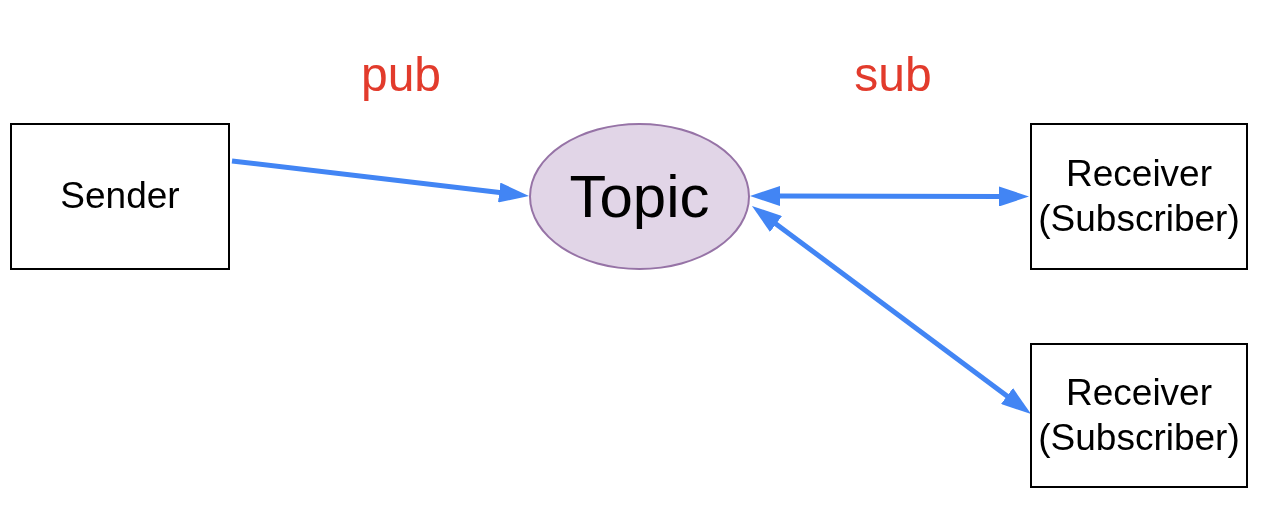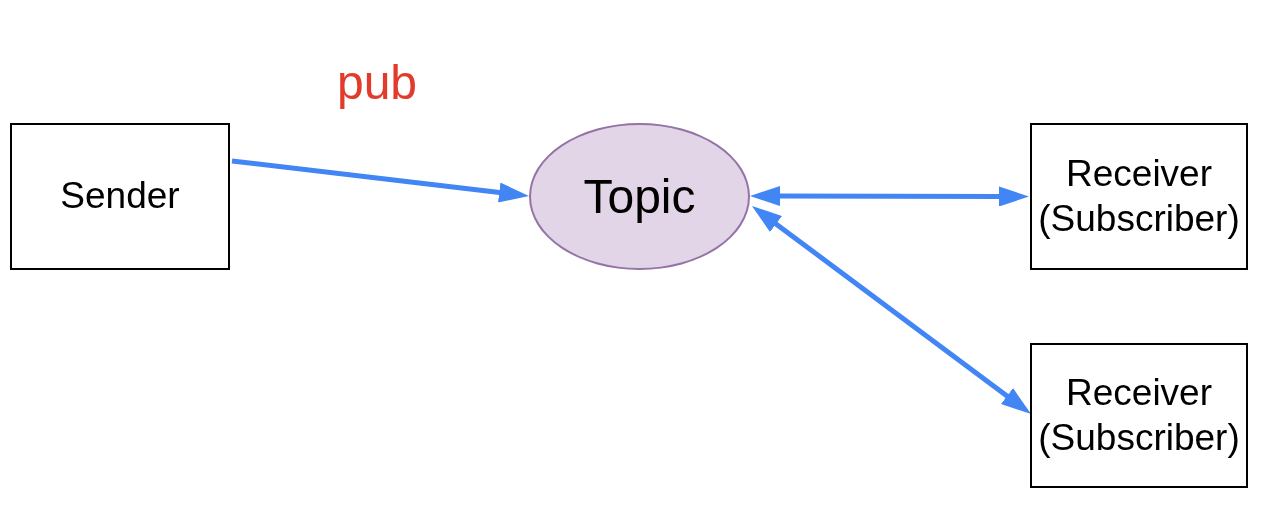--- a/index.html
+++ b/index.html
@@ -48,36 +48,36 @@
   .rect-node {
     background: #ffffff;
     border: 2px solid var(--node-border);
     font-size: 37px;
     line-height: 1.2;
   }
   .ellipse-node {
     background: var(--topic-fill);
     border: 2px solid var(--topic-stroke);
     border-radius: 50%;
-    font-size: 48px;
+    font-size: 60px;
   }
   .node-sender       { left: 10px;   top: 123px; width: 220px; height: 147px; }
   .node-topic        { left: 529px;  top: 123px; width: 221px; height: 147px; }
   .node-receiver-top { left: 1030px; top: 123px; width: 218px; height: 147px; }
   .node-receiver-bot { left: 1030px; top: 343px; width: 218px; height: 145px; }
 
   .edge-label {
     position: absolute;
     text-align: center;
     color: var(--label-red);
     font-size: 48px;
     line-height: 1.06;
     white-space: nowrap;
   }
-  .edge-label-pub { left: 272px; top: 50px; width: 210px; margin-top: 8px; }
+  .edge-label-pub { left: 296px; top: 50px; width: 210px; }
   .edge-label-sub { left: 775px; top: 50px; width: 236px; }
 </style>
 </head>
 <body>
 
 <div class="canvas">
 
   <svg class="arrows-layer" viewBox="0 0 1278 506" xmlns="http://www.w3.org/2000/svg">
     <defs>
       <marker id="ah" markerUnits="strokeWidth" markerWidth="6" markerHeight="4" refX="0.5" refY="2" orient="auto-start-reverse">
@@ -90,20 +90,21 @@
     <line class="arrow" x1="777.5" y1="196" x2="1001.5" y2="196.5" marker-start="url(#ah)" marker-end="url(#ah)"></line>
 
     <line class="arrow" x1="774" y1="222.4" x2="1009" y2="397.6" marker-start="url(#ah)" marker-end="url(#ah)"></line>
   </svg>
 
   <div class="edge-label edge-label-pub">
     <div>pub</div>
   </div>
 
   <div class="edge-label edge-label-sub">
+    <div>sub</div>
   </div>
 
   <div class="node rect-node node-sender">
     <div>Sender</div>
   </div>
 
   <div class="node ellipse-node node-topic">
     <div>Topic</div>
   </div>
 

